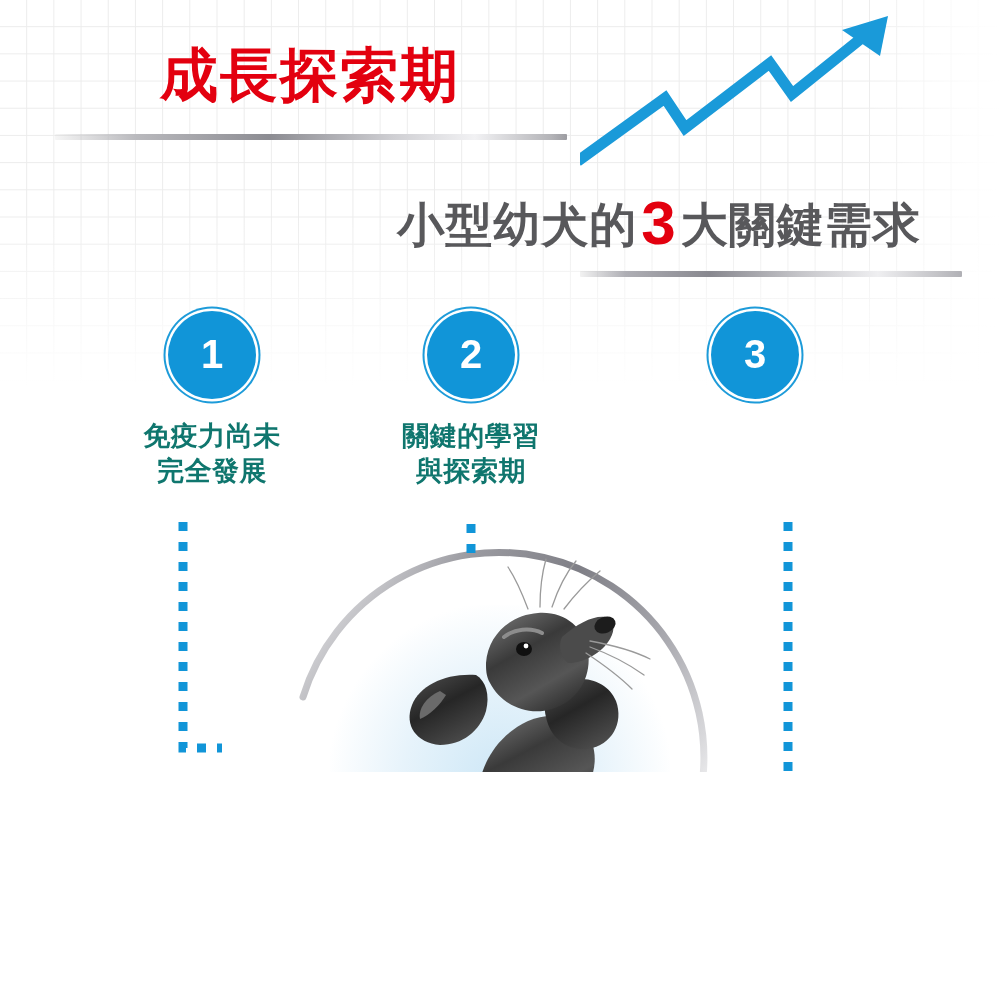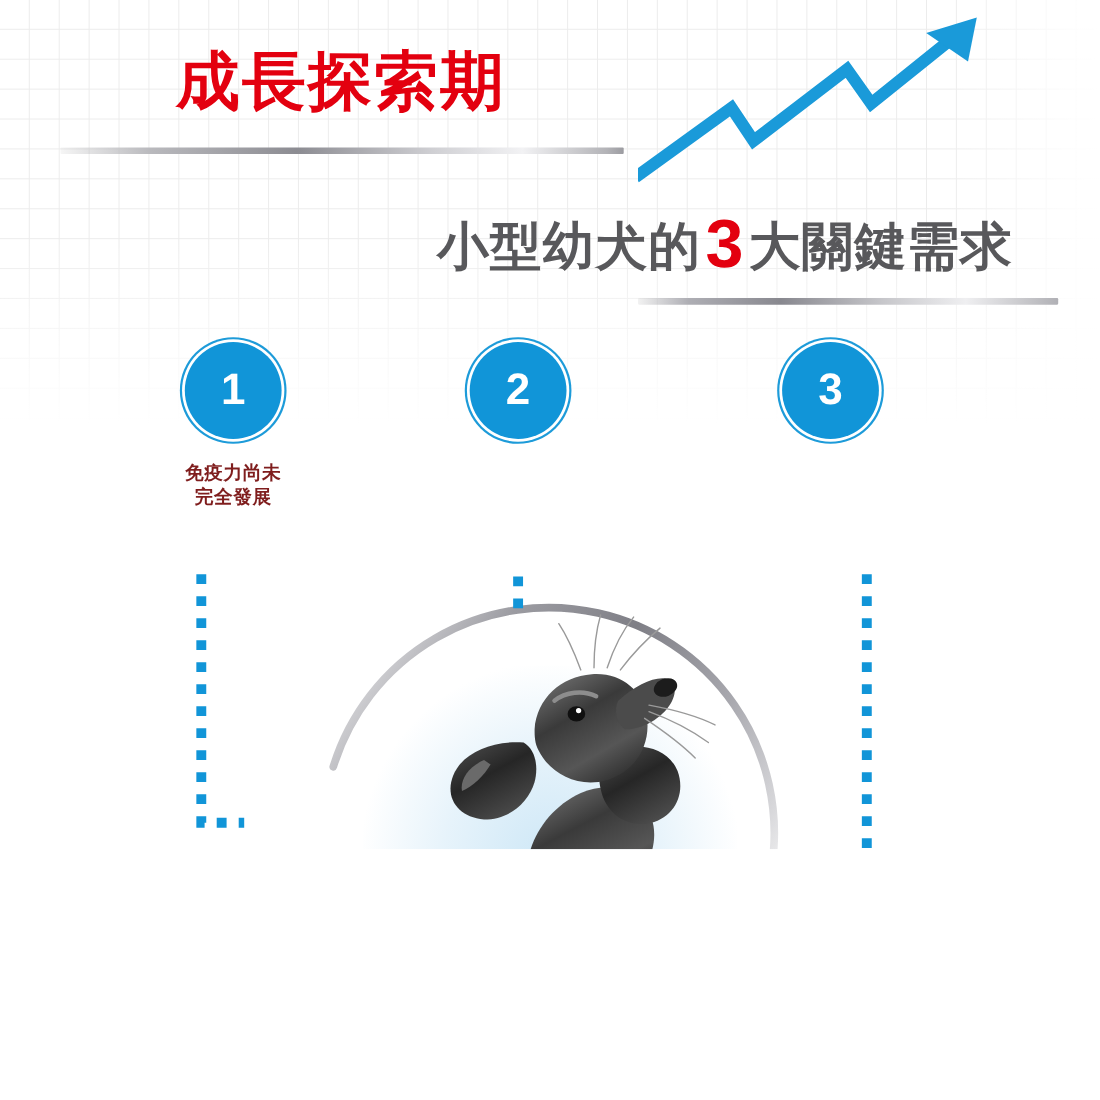--- a/index.html
+++ b/index.html
@@ -173,24 +173,24 @@
     align-items: center;
     justify-content: center;
     font-size: 40px;
     font-weight: 700;
     color: #ffffff;
     line-height: 1;
     padding-bottom: 2px;
   }
   .point-label {
     margin-top: 20px;
-    font-size: 17px;
+    font-size: 27px;
     font-weight: 700;
     line-height: 1.28;
-    color: #7f1d1d;
+    color: #0f766e;
     letter-spacing: 0.5px;
     white-space: pre-line;
   }
 
   
   .connectors {
     position: absolute;
     left: 0;
     top: 0;
     width: 1000px;
@@ -274,20 +274,22 @@
         <div class="badge-num">1</div>
       </div>
       <div class="point-label">免疫力尚未
 完全發展</div>
     </div>
 
     <div class="point point-2">
       <div class="badge">
         <div class="badge-num">2</div>
       </div>
+      <div class="point-label">關鍵的學習
+與探索期</div>
     </div>
 
     <div class="point point-3">
       <div class="badge">
         <div class="badge-num">3</div>
       </div>
     </div>
 
   </div>
 

